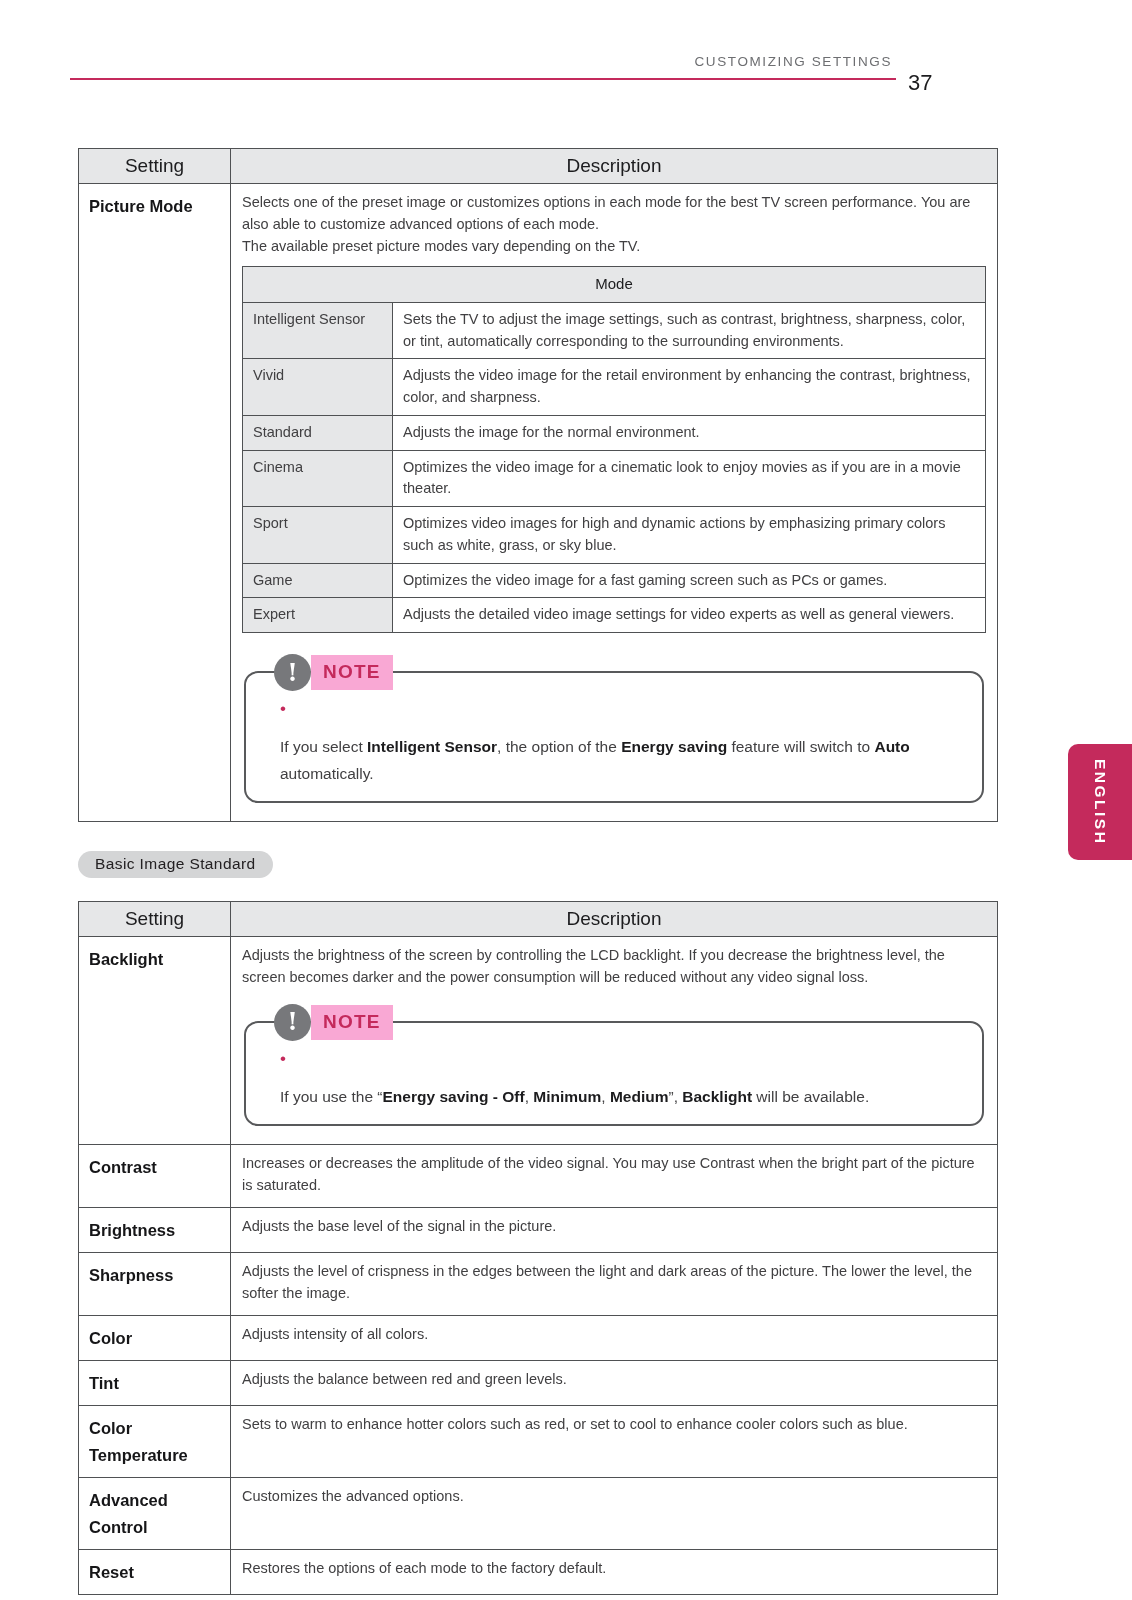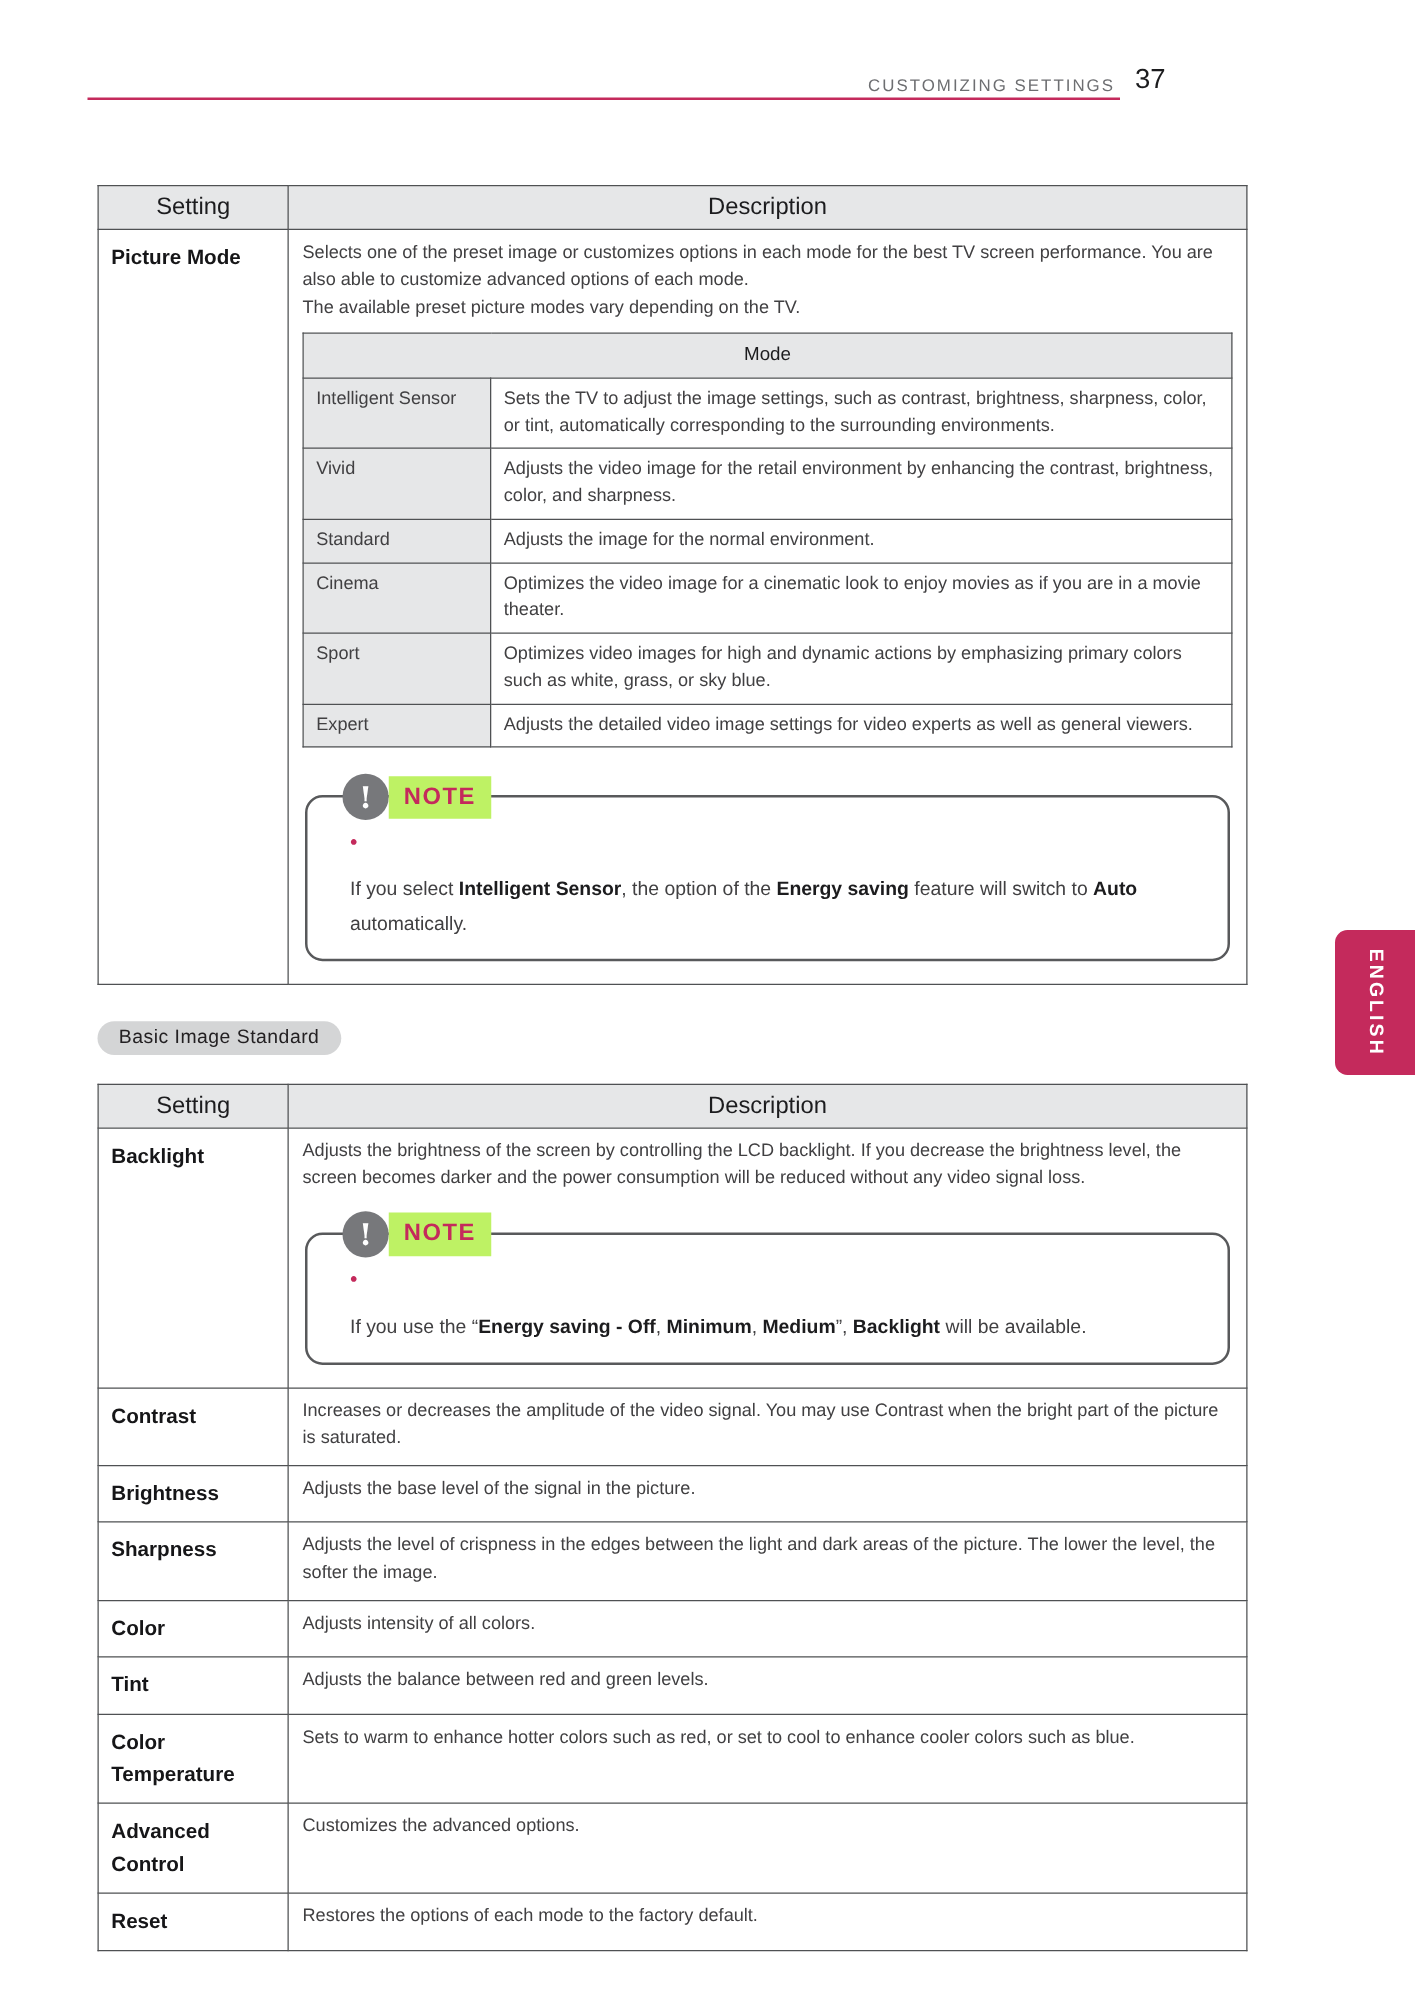--- a/index.html
+++ b/index.html
@@ -13,21 +13,21 @@
     color: #414042;
     overflow: hidden;
   }
   .page { padding: 46px 56px 0 78px; width: 998px; }
 
   
   .page-header {
     position: relative;
     display: flex;
     justify-content: flex-end;
-    align-items: flex-end;
+    align-items: center;
     height: 30px;
   }
   .ph-title {
     font-size: 13.5px;
     color: #6d6e71;
     letter-spacing: 1.6px;
     margin-right: 16px;
   }
   .ph-num { font-size: 22px; color: #1c1c1e; width: 34px; text-align: left; margin-top: 44px; }
   .ph-rule {
@@ -121,21 +121,21 @@
     color: #fff;
     font-size: 24px;
     font-weight: 700;
     display: flex;
     align-items: center;
     justify-content: center;
     font-family: "DejaVu Serif", serif;
     flex: 0 0 auto;
   }
   .note-label {
-    background: #bef264;
+    background: #f9a8d4;
     color: var(--accent, #c42a5c);
     font-size: 19px;
     font-weight: 600;
     letter-spacing: 1.2px;
     padding: 2px 12px;
     line-height: 1.6;
   }
   .note-bullet {
     display: flex;
     gap: 11px;
@@ -223,20 +223,24 @@
             <td class="mode-name">Standard</td>
             <td class="mode-desc">Adjusts the image for the normal environment.</td>
           </tr>
           <tr>
             <td class="mode-name">Cinema</td>
             <td class="mode-desc">Optimizes the video image for a cinematic look to enjoy movies as if you are in a movie theater.</td>
           </tr>
           <tr>
             <td class="mode-name">Sport</td>
             <td class="mode-desc">Optimizes video images for high and dynamic actions by emphasizing primary colors such as white, grass, or sky blue.</td>
+          </tr>
+          <tr>
+            <td class="mode-name">Game</td>
+            <td class="mode-desc">Optimizes the video image for a fast gaming screen such as PCs or games.</td>
           </tr>
           <tr>
             <td class="mode-name">Expert</td>
             <td class="mode-desc">Adjusts the detailed video image settings for video experts as well as general viewers.</td>
           </tr>
         </tbody>
             </table>
 
         <div class="note-box">
           <div class="note-head">

